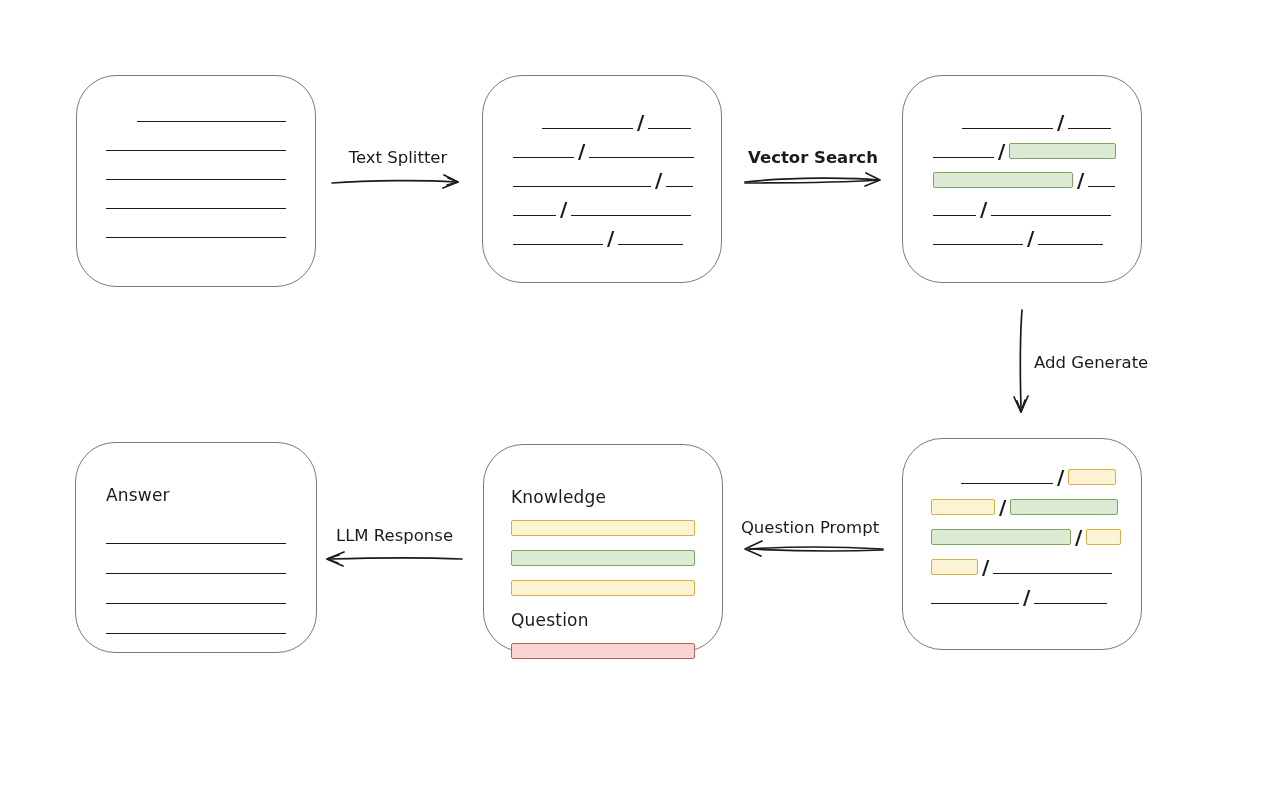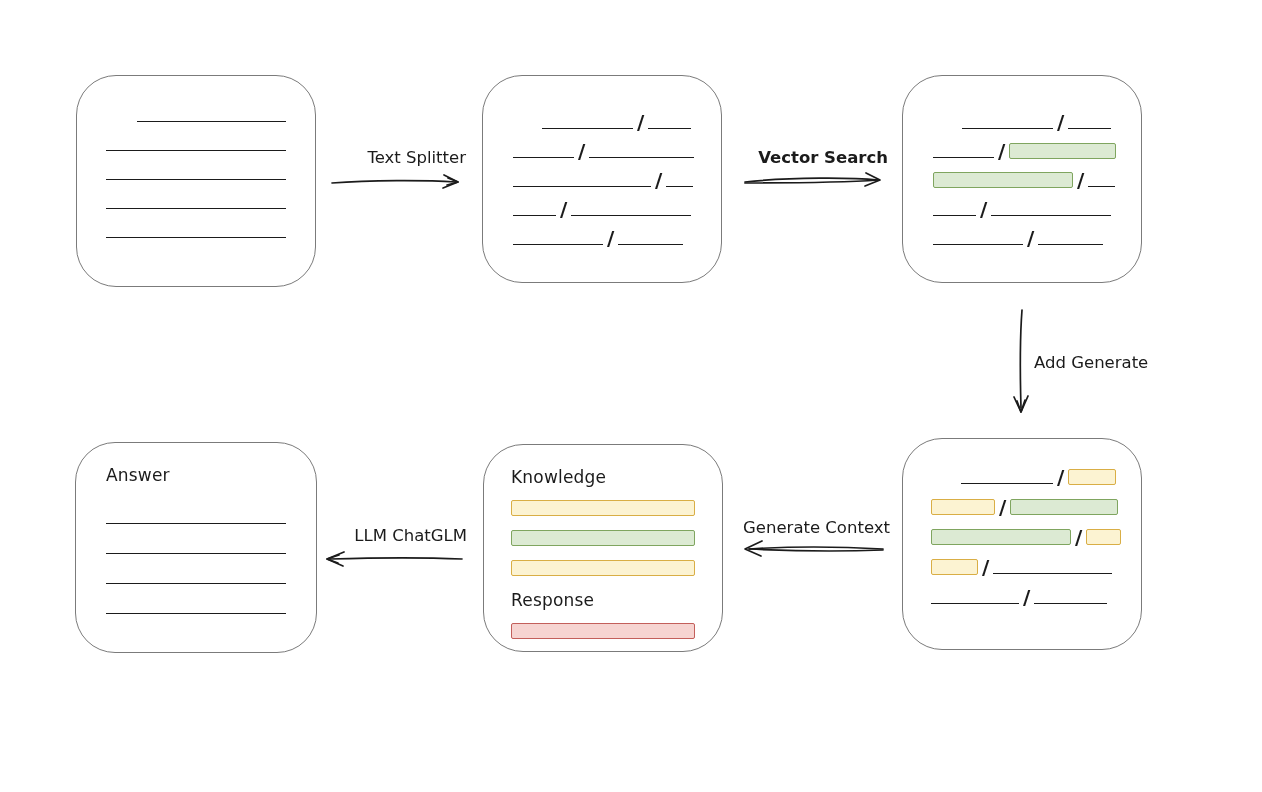--- a/index.html
+++ b/index.html
@@ -45,26 +45,27 @@
     line-height:15px;
     margin:0 4px;
     font-weight:600;
     color:var(--stroke,#1b1b1b);
   }
   .heading{
     font-size:17px;
     font-weight:500;
     letter-spacing:.2px;
     color:var(--stroke,#1b1b1b);
+    margin-top:20px;
   }
   .arrow-label{
     position:absolute;
     font-size:16.5px;
     font-weight:500;
-    text-align:right;
+    text-align:center;
     color:var(--stroke,#1b1b1b);
     white-space:nowrap;
   }
   .arrow-svg{position:absolute;overflow:visible;}
   .arrow-svg path{
     fill:none;
     stroke:var(--stroke,#1b1b1b);
     stroke-width:1.7;
     stroke-linecap:round;
     stroke-linejoin:round;
@@ -200,21 +201,21 @@
         <div class="row">
           <div class="seg-rect y" style="width: 182px;"></div>
         </div>
         <div class="row">
           <div class="seg-rect g" style="width: 182px;"></div>
         </div>
         <div class="row">
           <div class="seg-rect y" style="width: 182px;"></div>
         </div>
       </div>
-    <div class="heading" style="margin-top:2px;">Response</div>
+    <div class="heading" style="margin-top:2px;">Question</div>
     <div class="rows" style="padding-top:13px;">
         <div class="row">
           <div class="seg-rect r" style="width: 182px;"></div>
         </div>
       </div>
   </div>
 
   <div class="box" style="left:75px;top:442px;width:242px;height:211px;padding:22px 0 0 30px;">
     <div class="heading">Answer</div>
     <div class="rows rows-wide" style="padding-top:24px;">
@@ -247,28 +248,28 @@
     <path d="M124,5 L138,12 L123,18"></path>
   </svg>
 
   <div class="arrow-label" style="left:1034px;top:353px;text-align:left;">Add Generate</div>
   <svg class="arrow-svg" style="left:1008px;top:308px;" width="26" height="112" viewBox="0 0 26 112">
     <path d="M14,2 C11.5,35 12,65 13,100"></path>
     <path d="M6,89 L13,104 L20,88"></path>
     <path d="M9,93 L13,104 L17,92"></path>
   </svg>
 
-  <div class="arrow-label" style="left:730px;top:518px;width:160px;">Generate Context</div>
+  <div class="arrow-label" style="left:730px;top:518px;width:160px;">Question Prompt</div>
   <svg class="arrow-svg" style="left:735px;top:537px;" width="152" height="24" viewBox="0 0 152 24">
     <path d="M148,12 C95,9 45,10 14,12"></path>
     <path d="M148,13 C95,15 45,13.5 14,12"></path>
     <path d="M27,4 L10,12 L26,19"></path>
   </svg>
 
-  <div class="arrow-label" style="left:322px;top:526px;width:145px;">LLM ChatGLM</div>
+  <div class="arrow-label" style="left:322px;top:526px;width:145px;">LLM Response</div>
   <svg class="arrow-svg" style="left:318px;top:546px;" width="146" height="22" viewBox="0 0 146 22">
     <path d="M144,13 C100,11 60,11.5 12,13"></path>
     <path d="M26,6 L9,13 L25,20"></path>
     <path d="M21,9 L9,13 L20,17"></path>
   </svg>
 
 
 </div>
 
 </body></html>

